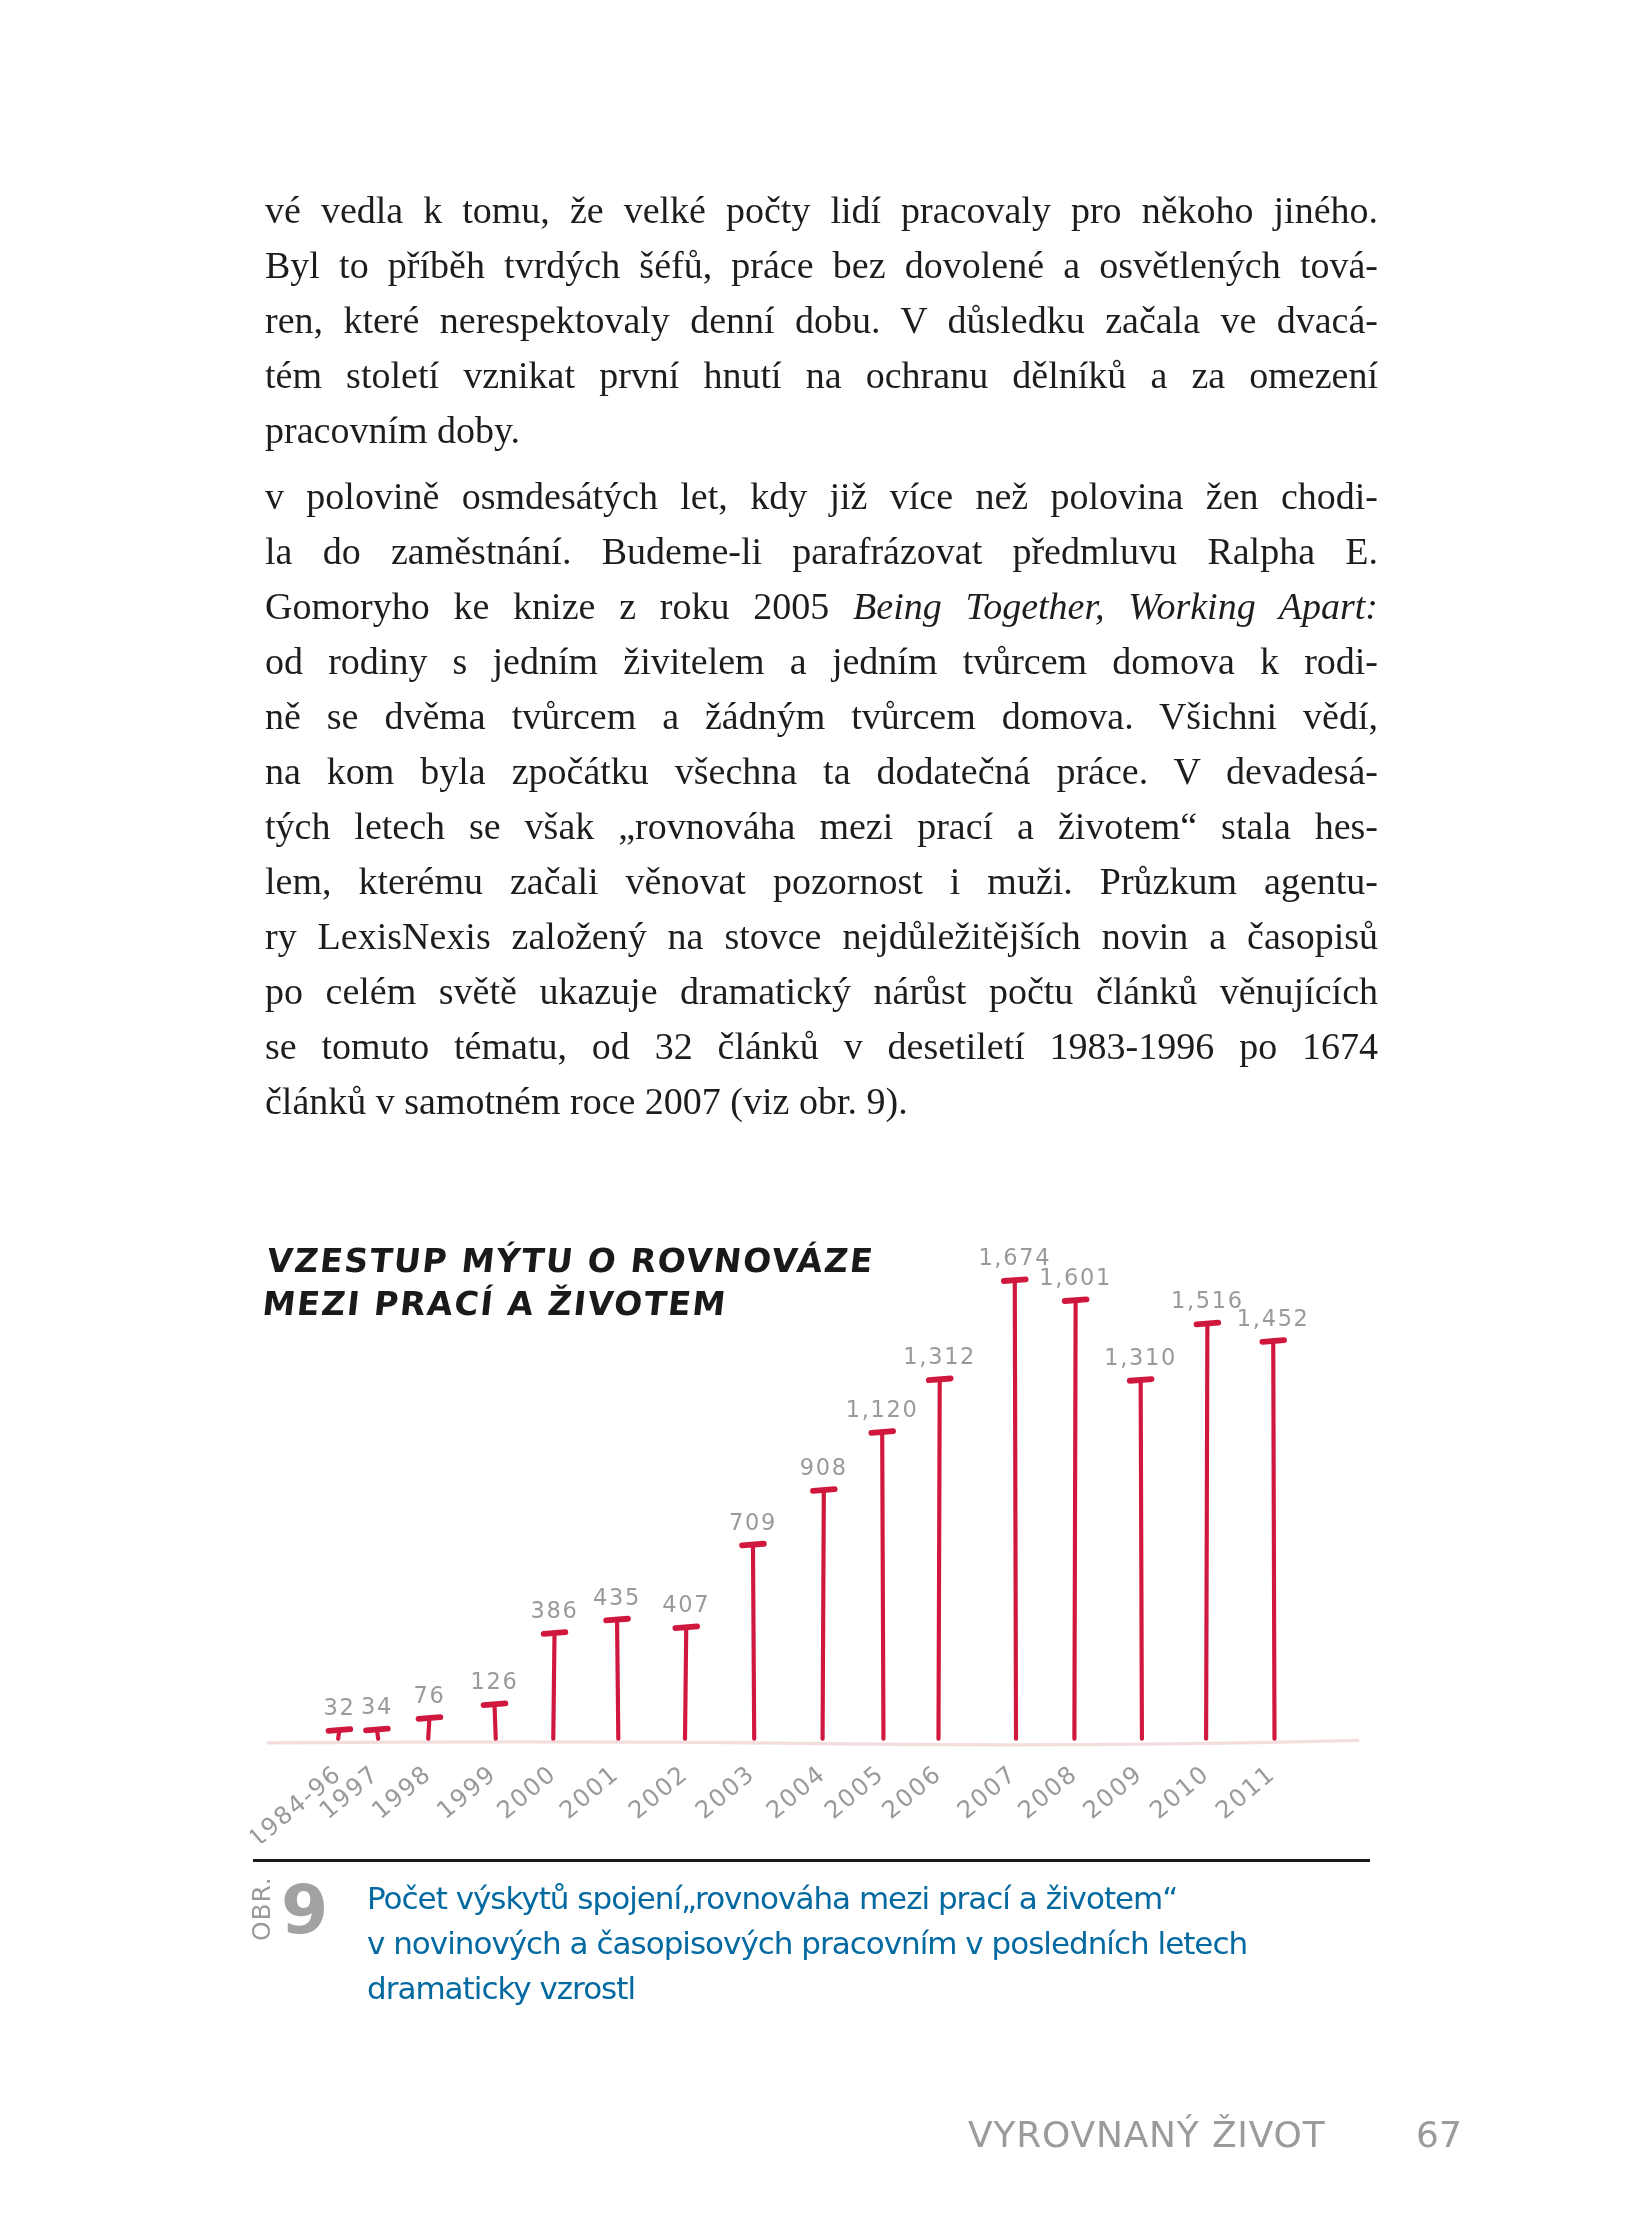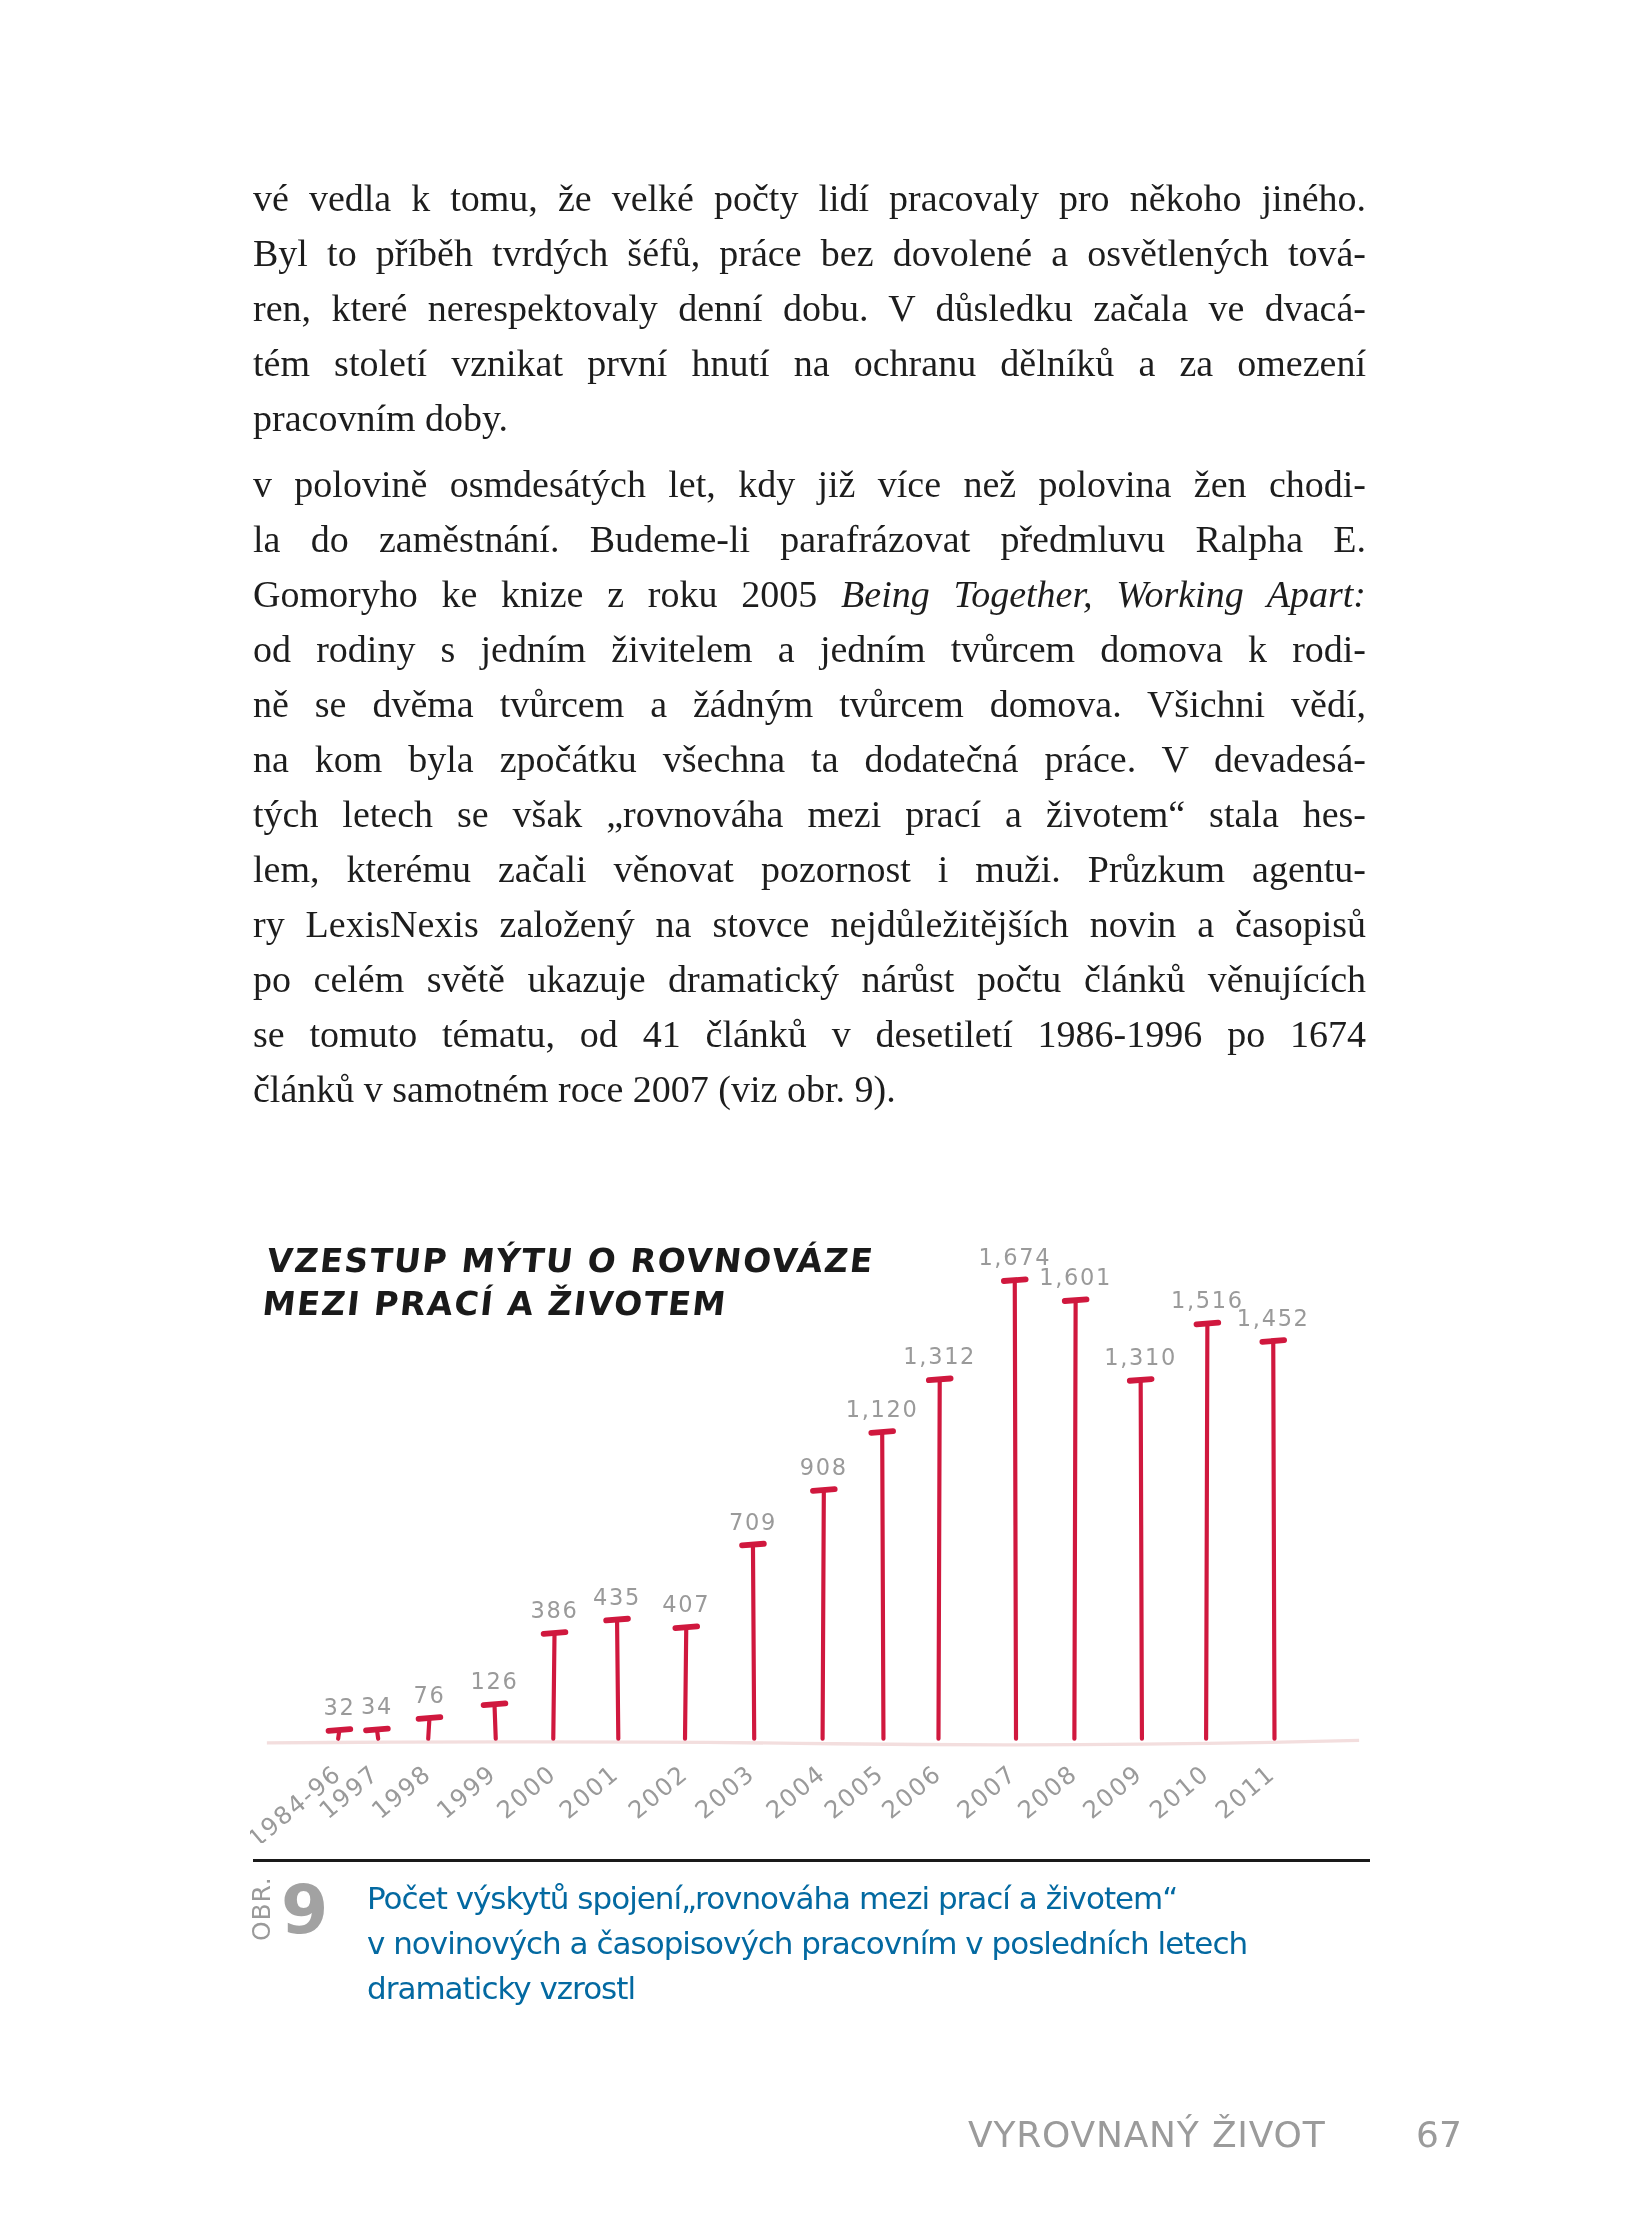--- a/index.html
+++ b/index.html
@@ -3,21 +3,21 @@
 <meta charset="utf-8">
 <style>
   html, body { margin: 0; padding: 0; background: #ffffff; }
   body { width: 1649px; height: 2216px; position: relative; overflow: hidden; }
   .page { position: absolute; left: 0; top: 0; width: 1649px; height: 2216px; background: #fff; }
 
   .body-text {
     position: absolute; left: 253px; width: 1113px;
     font-family: "Liberation Serif", "DejaVu Serif", serif;
     font-size: 38px; line-height: 55px; color: #1d1d1d;
-    text-align: justify; margin: 0;
+    text-align: justify; margin: 12px;
   }
   .body-text .line { display: block; text-align: justify; text-align-last: justify; white-space: nowrap; }
   .body-text .line.last { text-align-last: left; }
   .body-text .indent { padding-left: 50px; }
   .body-text em { font-style: italic; }
   #para1 { top: 171px; }
   #para2 { top: 457px; }
 
   .chart { position: absolute; left: 250px; top: 1226px; width: 1151px; height: 617px; }
   .chart-title {
@@ -72,21 +72,21 @@
     <span class="line">v polovině osmdesátých let, kdy již více než polovina žen chodi-</span>
     <span class="line">la do zaměstnání. Budeme-li parafrázovat předmluvu Ralpha E.</span>
     <span class="line"><span>Gomoryho ke knize z roku 2005 </span><em>Being Together, Working Apart:</em></span>
     <span class="line">od rodiny s jedním živitelem a jedním tvůrcem domova k rodi-</span>
     <span class="line">ně se dvěma tvůrcem a žádným tvůrcem domova. Všichni vědí,</span>
     <span class="line">na kom byla zpočátku všechna ta dodatečná práce. V devadesá-</span>
     <span class="line">tých letech se však „rovnováha mezi prací a životem“ stala hes-</span>
     <span class="line">lem, kterému začali věnovat pozornost i muži. Průzkum agentu-</span>
     <span class="line">ry LexisNexis založený na stovce nejdůležitějších novin a časopisů</span>
     <span class="line">po celém světě ukazuje dramatický nárůst počtu článků věnujících</span>
-    <span class="line">se tomuto tématu, od 41 článků v desetiletí 1986-1996 po 1674</span>
+    <span class="line">se tomuto tématu, od 32 článků v desetiletí 1983-1996 po 1674</span>
     <span class="line last">článků v samotném roce 2007 (viz obr. 9).</span>
   </div>
 
   <div class="chart">
     <svg class="chart-svg" id="chart-svg" width="1151" height="617" viewBox="0 0 1380 740">
         <path d="M 20 620 Q 400 617 700 621 T 1330 617" stroke="#f3dede" stroke-width="4" fill="none"></path>
         <g>
           <line x1="107" y1="604.4862604540024" x2="105.5" y2="615" stroke="#d0183e" stroke-width="5" stroke-linecap="round"></line>
           <line x1="94" y1="605.4862604540024" x2="120" y2="603.4862604540024" stroke="#d0183e" stroke-width="7" stroke-linecap="round"></line>
           <text x="107" y="586.4862604540024" text-anchor="middle" font-family="&quot;DejaVu Sans&quot;, sans-serif" font-size="27" fill="#9a9a9a" letter-spacing="2">32</text>

